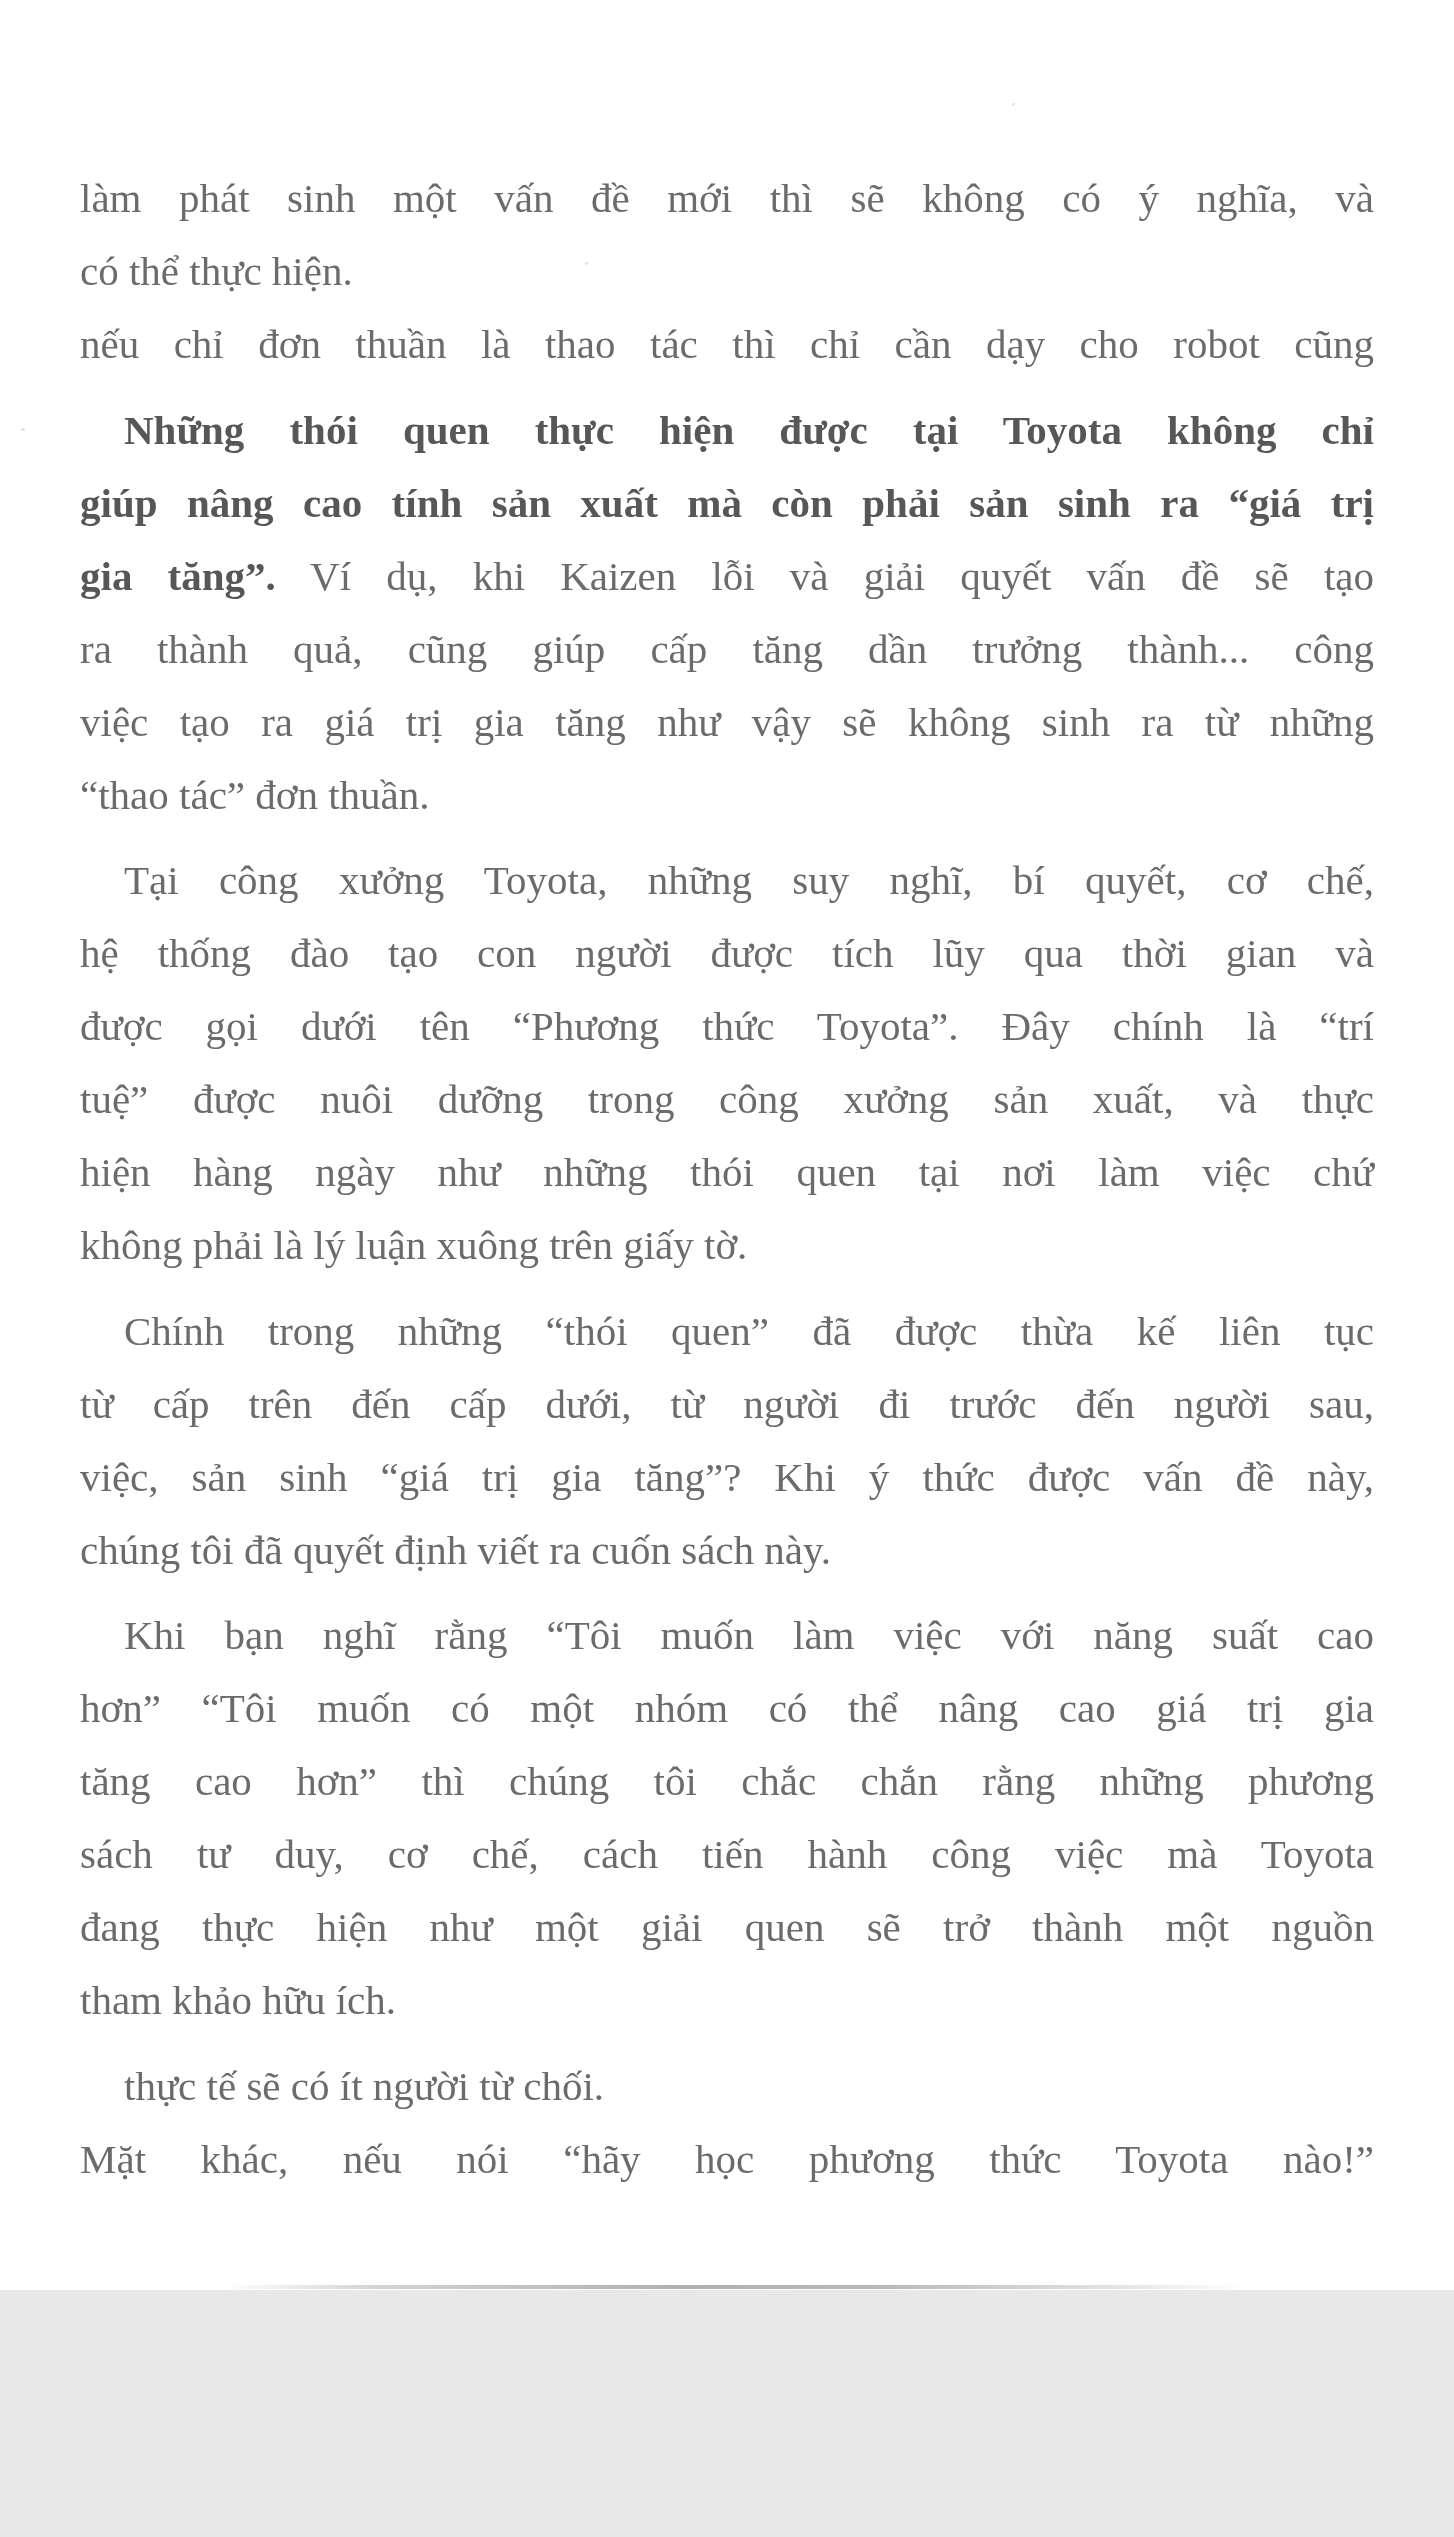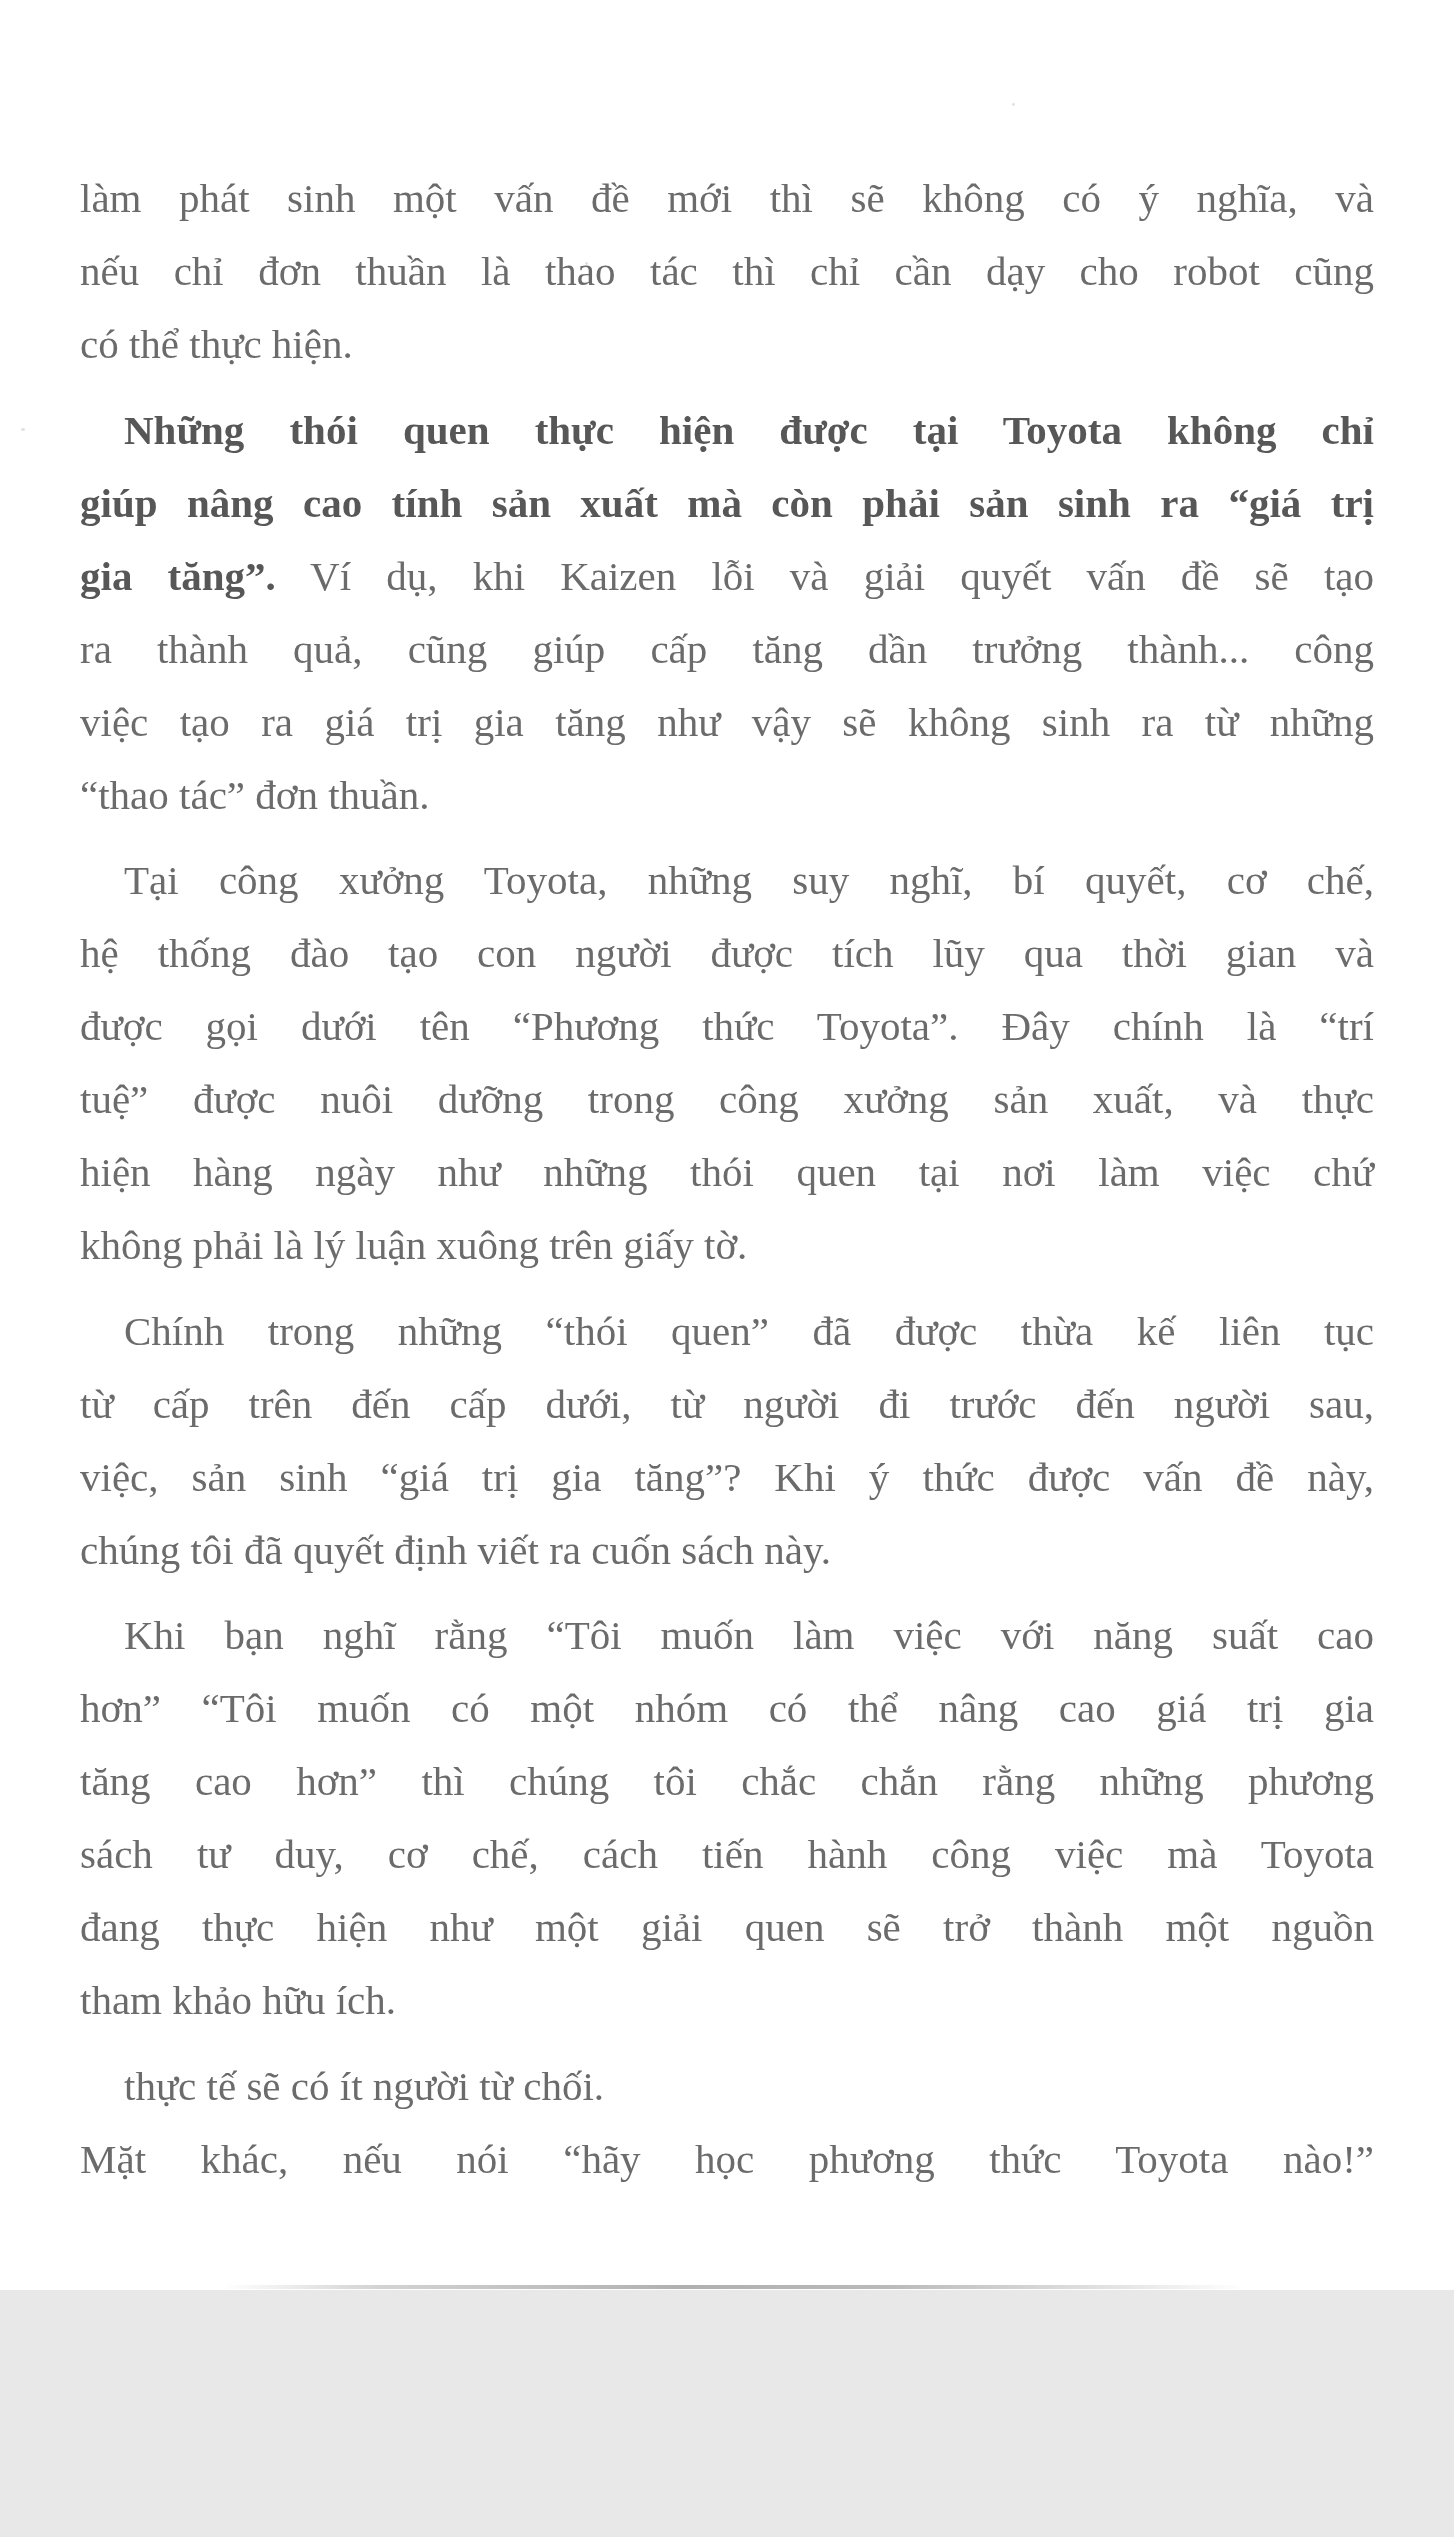--- a/index.html
+++ b/index.html
@@ -80,22 +80,22 @@
     background:rgba(90,90,90,0.18);
   }
 </style>
 </head>
 <body>
 
 <div class="page">
   <div class="content">
       <div class="para">
         <div class="line"><span class="seg">làm phát sinh một vấn đề mới thì sẽ không có ý nghĩa, và</span></div>
+        <div class="line last"><span class="seg">có thể thực hiện.</span></div>
         <div class="line"><span class="seg">nếu chỉ đơn thuần là thao tác thì chỉ cần dạy cho robot cũng</span></div>
-        <div class="line last"><span class="seg">có thể thực hiện.</span></div>
       </div>
       <div class="para indent">
         <div class="line"><span class="seg b">Những thói quen thực hiện được tại Toyota không chỉ</span></div>
         <div class="line"><span class="seg b">giúp nâng cao tính sản xuất mà còn phải sản sinh ra “giá trị</span></div>
         <div class="line"><span class="seg b">gia tăng”.</span><span class="seg"> Ví dụ, khi Kaizen lỗi và giải quyết vấn đề sẽ tạo</span></div>
         <div class="line"><span class="seg">ra thành quả, cũng giúp cấp tăng dần trưởng thành... công</span></div>
         <div class="line"><span class="seg">việc tạo ra giá trị gia tăng như vậy sẽ không sinh ra từ những</span></div>
         <div class="line last"><span class="seg">“thao tác” đơn thuần.</span></div>
       </div>
       <div class="para indent">

